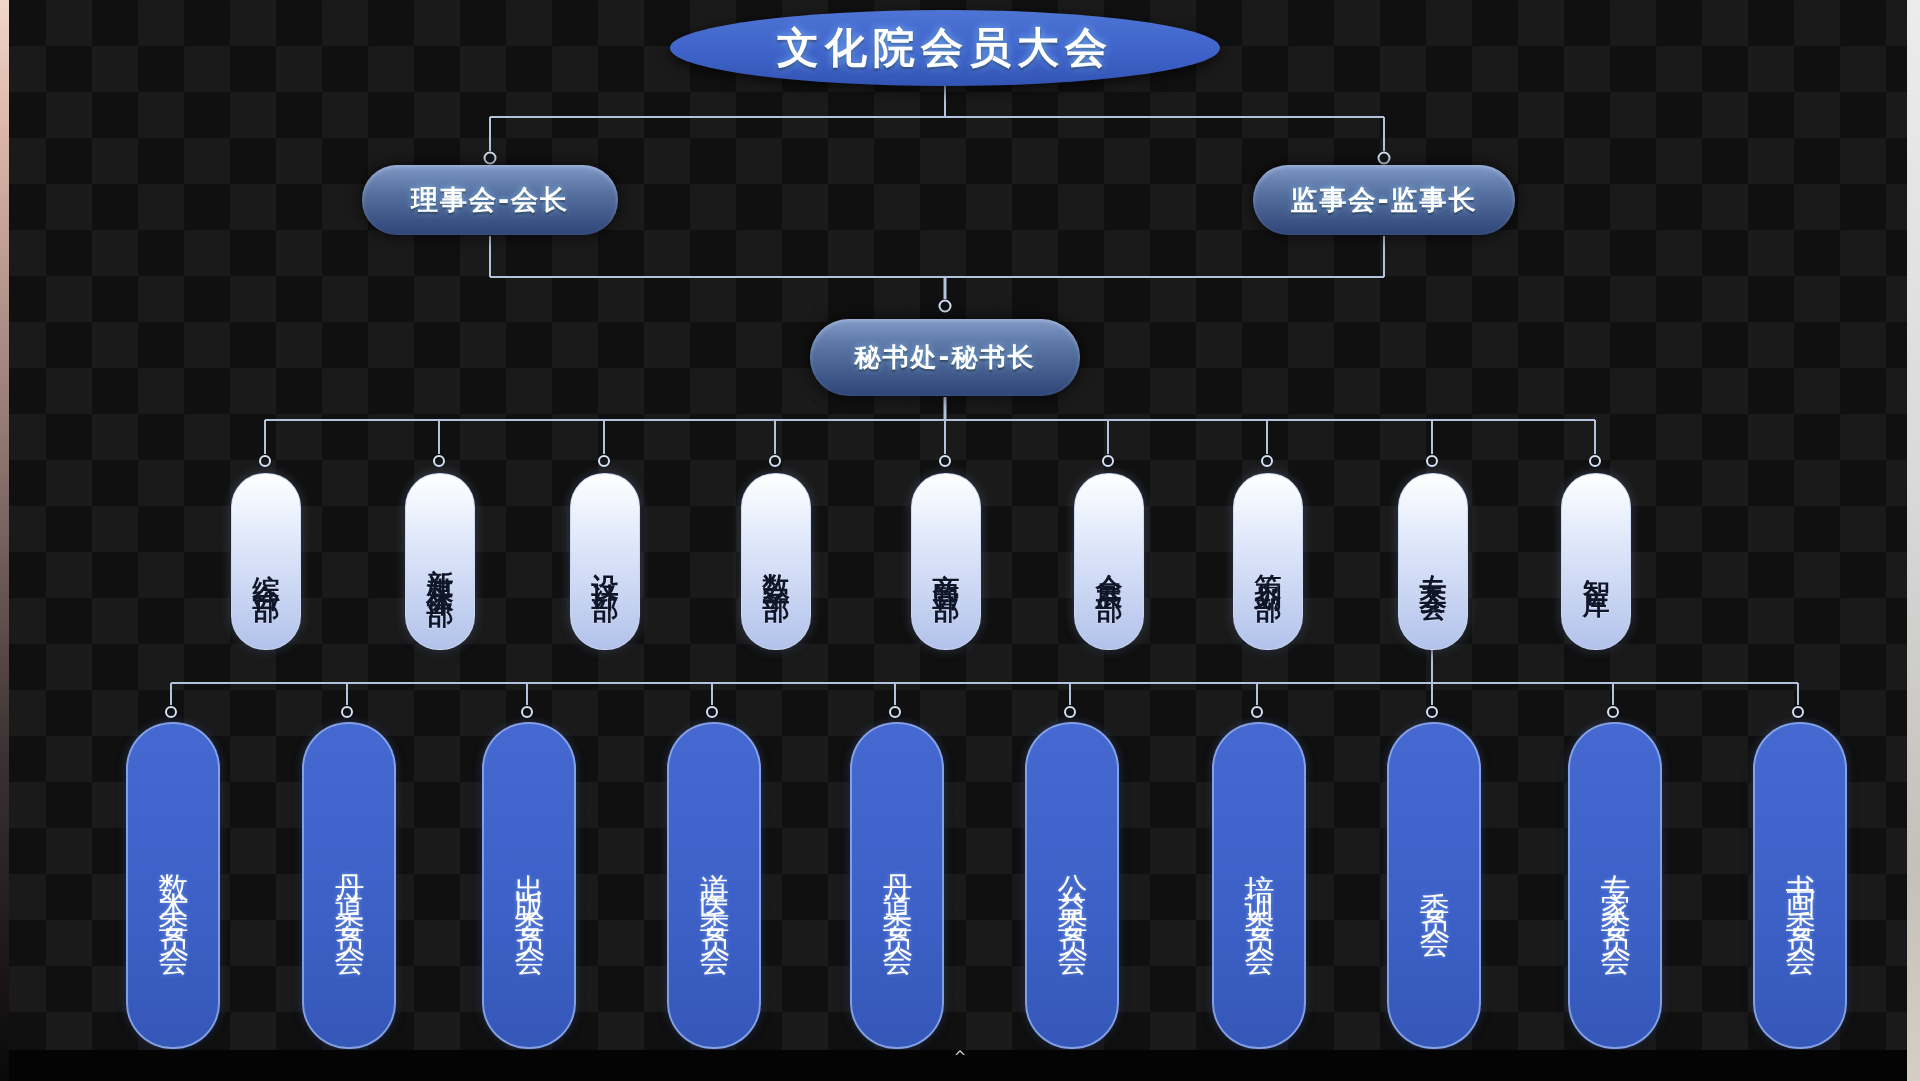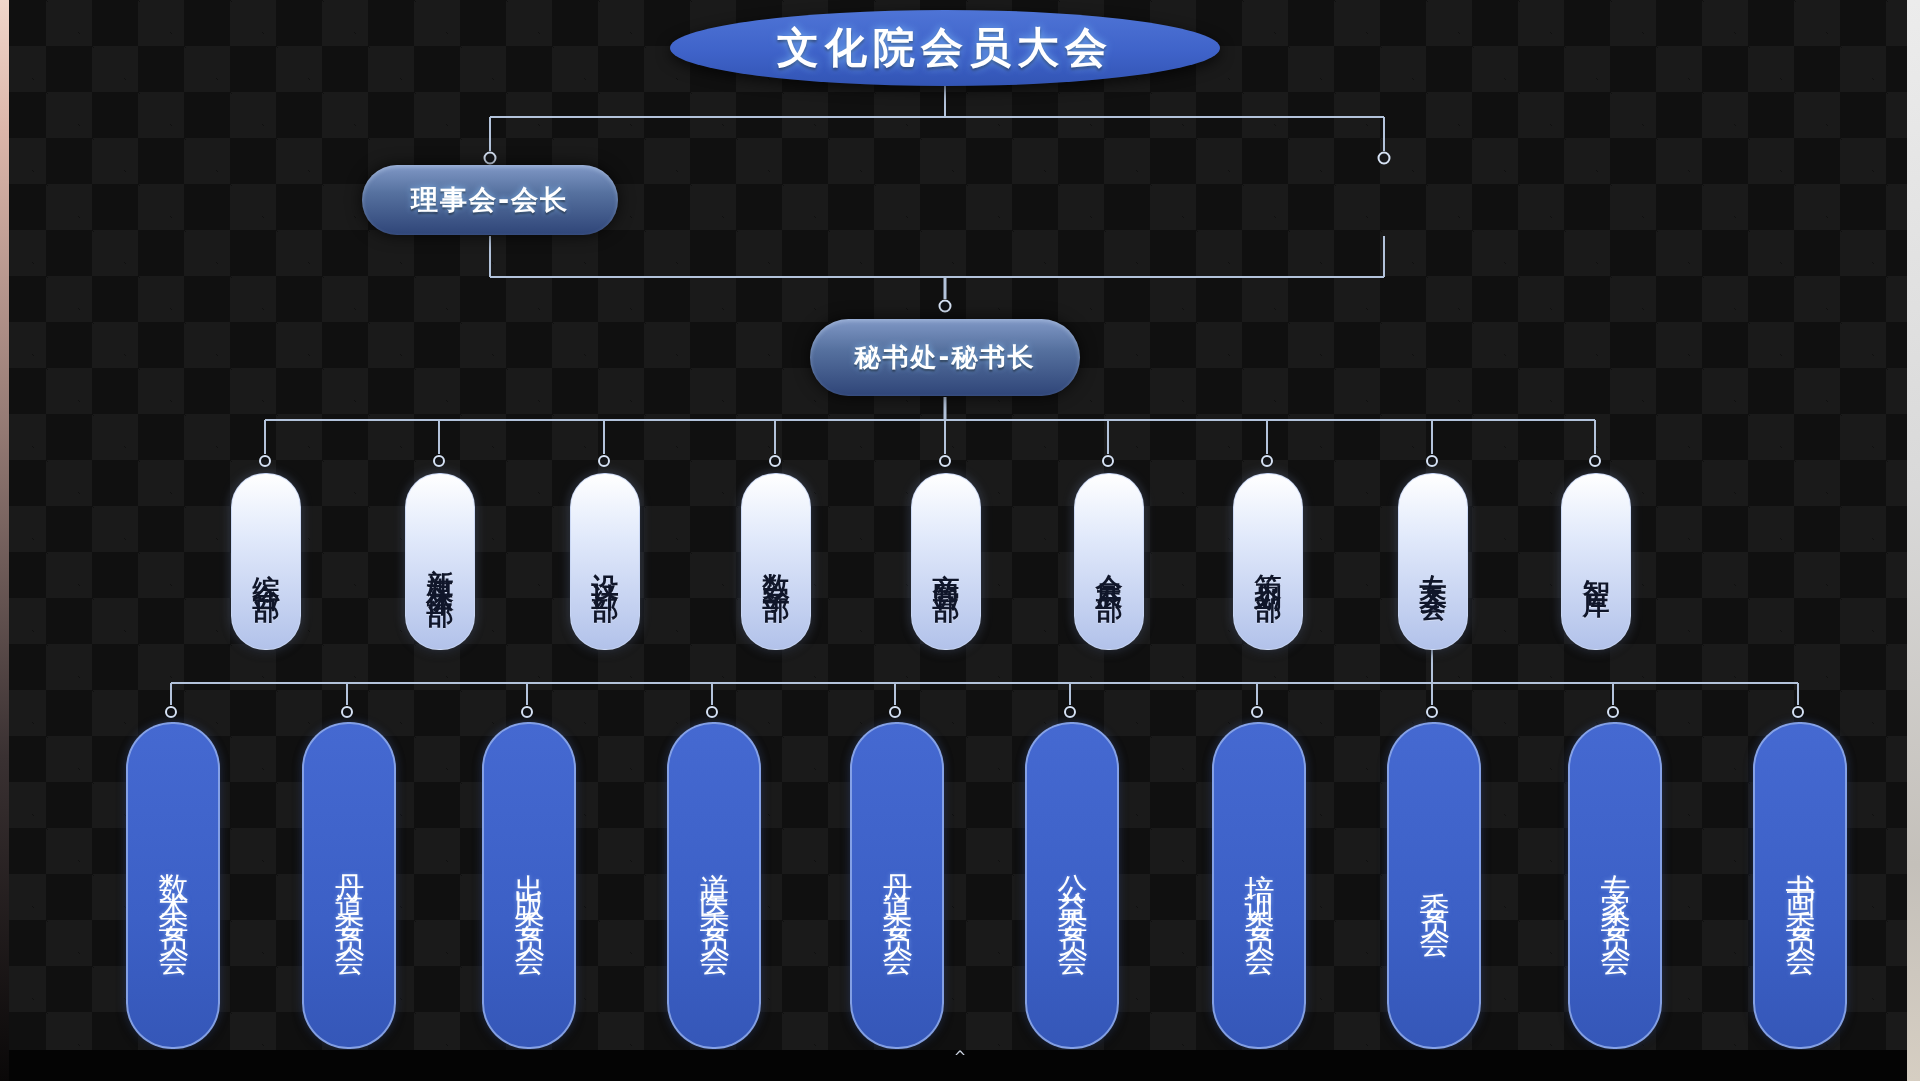--- a/index.html
+++ b/index.html
@@ -128,20 +128,23 @@
     </g>
   </svg>
 
   <div class="node root-ellipse">
     <span class="lbl">文化院会员大会</span>
   </div>
 
   <div class="node lozenge box-left">
     <span class="lbl">理事会-会长</span>
   </div>
+  <div class="node lozenge box-right">
+    <span class="lbl">监事会-监事长</span>
+  </div>
 
   <div class="node lozenge box-sec">
     <span class="lbl">秘书处-秘书长</span>
   </div>
 
   <div class="node dept-pill" style="left:231px">
     <span class="vtext">综合部</span>
   </div>
   <div class="node dept-pill" style="left:405px">
     <span class="vtext">新媒体部</span>

